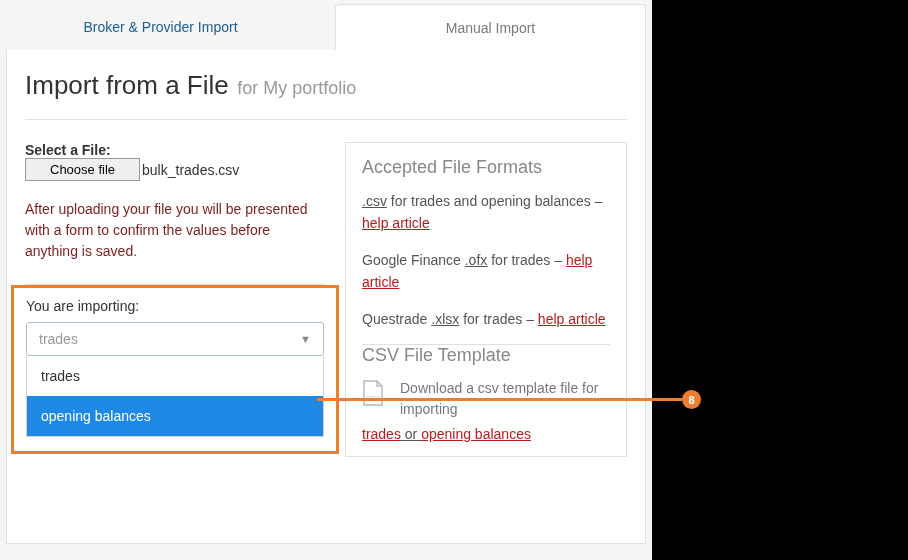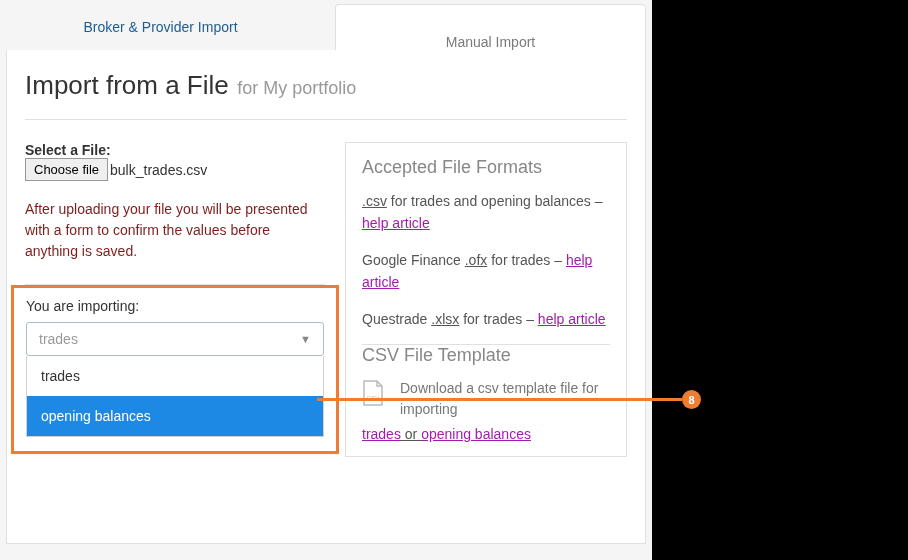--- a/index.html
+++ b/index.html
@@ -37,21 +37,20 @@
     }
     .tab-inactive {
       background: #f5f5f5;
       color: #1d5d90;
     }
     .tab-active {
       background: #fff;
       border: 1px solid #e0e0e0;
       border-bottom: none;
       color: #7a7a7a;
-      align-items: flex-end;
     }
     .content {
       background: #fff;
       border: 1px solid #e0e0e0;
       border-top: none;
       padding: 20px 18px 24px 18px;
       min-height: 494px;
     }
     .title-row {
       border-bottom: 1px solid #e0e0e0;
@@ -89,21 +88,21 @@
       font-weight: 700;
       color: #333;
     }
     .file-row {
       display: flex;
       align-items: center;
       margin-bottom: 18px;
     }
     .choose-btn {
       font-size: 13px;
-      padding: 3px 8px;
+      padding: 3px 24px;
       background: #efefef;
       border: 1px solid #999;
       cursor: pointer;
       font-family: inherit;
     }
     .file-name {
       font-size: 14px;
       color: #333;
       margin-left: 2px;
     }
@@ -174,21 +173,21 @@
       line-height: 1.6;
       margin-bottom: 14px;
     }
     .format-ext {
       font-weight: 400;
       text-decoration: underline;
       color: #555;
       cursor: pointer;
     }
     .link {
-      color: #a21caf;
+      color: #b91c1c;
       text-decoration: underline;
       cursor: pointer;
     }
     .csv-section {
       border-top: 1px solid #e0e0e0;
       margin-top: 4px;
     }
     .csv-row {
       display: flex;
       gap: 16px;

